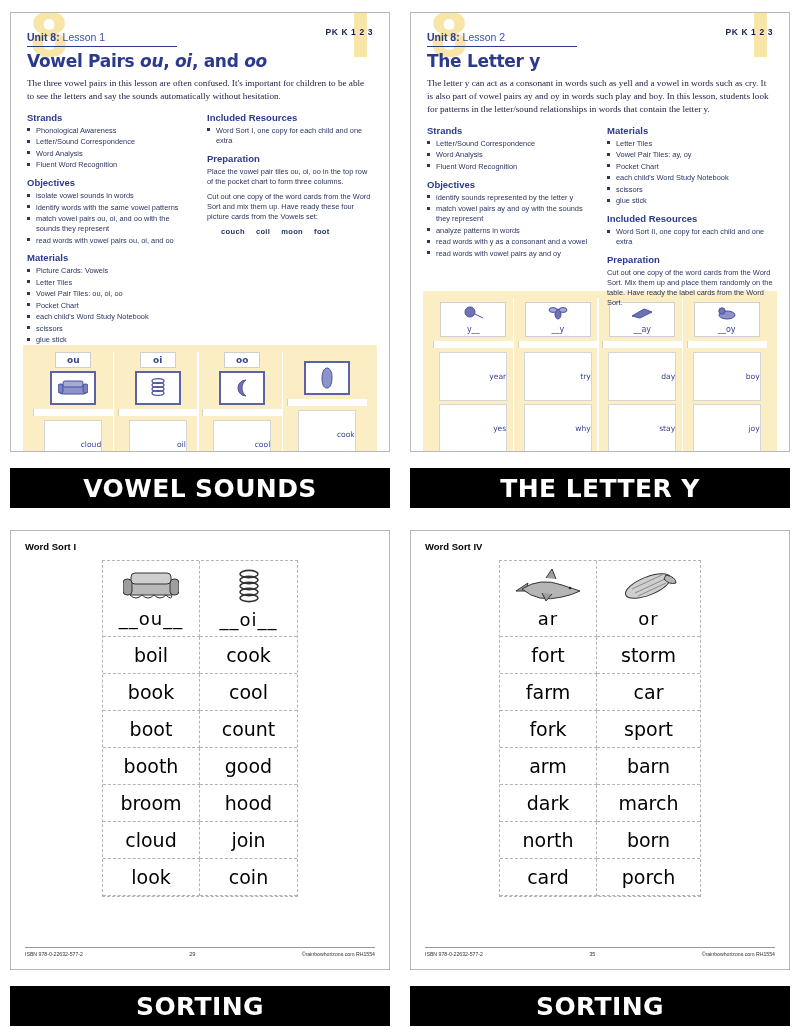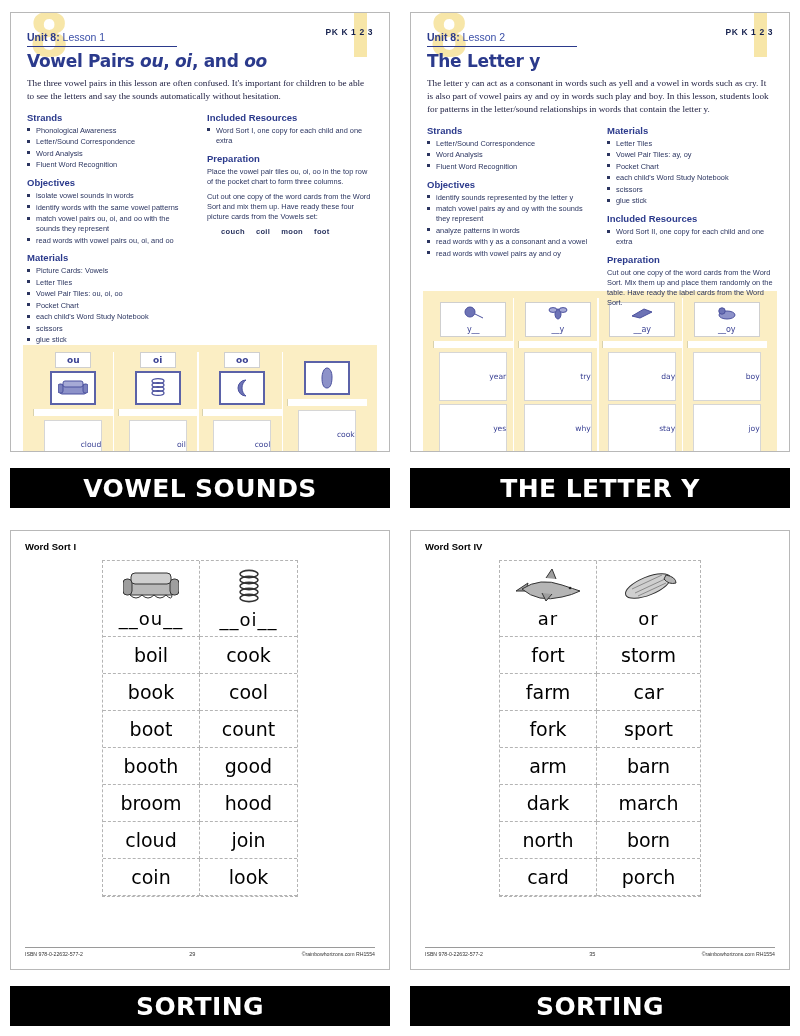--- a/index.html
+++ b/index.html
@@ -470,22 +470,22 @@
         <div class="ws-cell">book</div>
         <div class="ws-cell">cool</div>
         <div class="ws-cell">boot</div>
         <div class="ws-cell">count</div>
         <div class="ws-cell">booth</div>
         <div class="ws-cell">good</div>
         <div class="ws-cell">broom</div>
         <div class="ws-cell">hood</div>
         <div class="ws-cell">cloud</div>
         <div class="ws-cell">join</div>
+        <div class="ws-cell">look</div>
         <div class="ws-cell">coin</div>
-        <div class="ws-cell">look</div>
       </div>
 
       <div class="ws-foot">
         <span>ISBN  978-0-22632-577-2</span>
         <span class="pg">29</span>
         <span>©rainbowhorizons.com   RH1554</span>
       </div>
     </div>
 
     <div class="banner">

